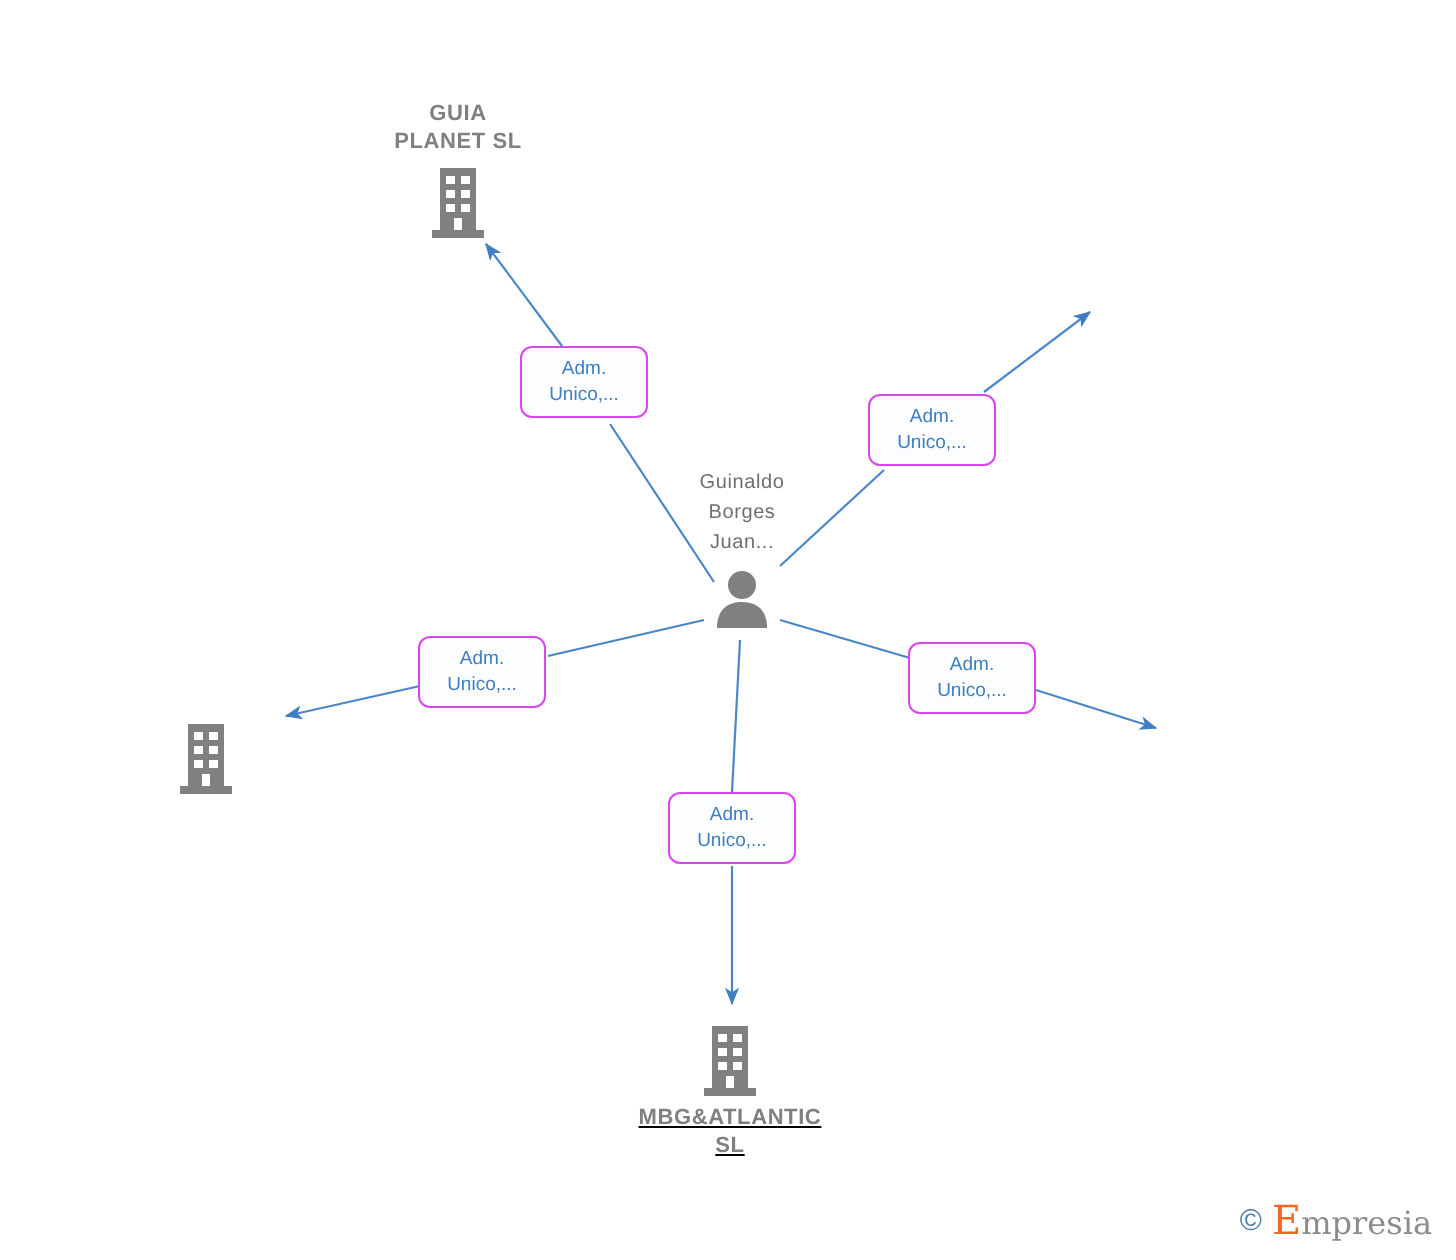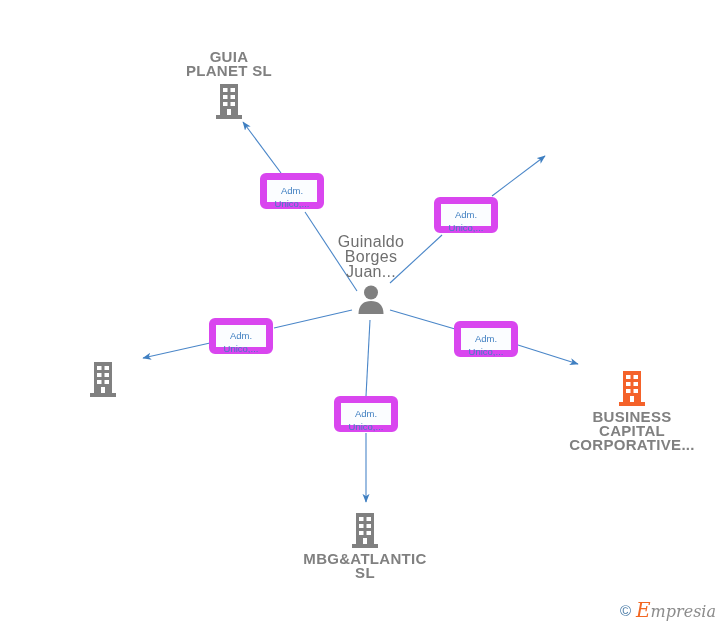--- a/index.html
+++ b/index.html
@@ -29,52 +29,52 @@
 
   
   .node {
     position: absolute;
     width: 150px;
     margin-left: -75px;          
     text-align: center;
     z-index: 3;
   }
   .node .label {
-    font-size: 15px;
+    font-size: 11px;
     line-height: 14px;
     color: #808080;
     letter-spacing: 0.3px;
     white-space: pre-line;
   }
   .node .label.company {
     font-weight: bold;
   }
   .node .glyph {
     line-height: 0;
   }
   .node.label-top .glyph { margin-top: 4px; }
   .node.label-bottom .glyph { margin-bottom: 3px; }
 
   
   .person .label {
     font-weight: normal;
-    font-size: 16px;
+    font-size: 10px;
     line-height: 15px;
     color: #6f6f6f;
   }
 
   
   .relbox {
     position: absolute;
     box-sizing: border-box;
     width: 64px;
     height: 36px;
     margin-left: -32px;
     margin-top: -18px;
-    border: 7px solid #d946ef;
+    border: 1px solid #d946ef;
     border-radius: 6px;
     background: #fbfdff;
     color: #3f7fc1;
     font-size: 9.5px;
     line-height: 13px;
     text-align: center;
     padding-top: 4px;
     z-index: 5;
   }
   .relbox span { display: block; }
@@ -89,21 +89,20 @@
     gap: 5px;
     z-index: 6;
   }
   #watermark .copy {
     font-size: 15px;
     color: #4a7ba7;
     line-height: 1;
   }
   #watermark .brand {
     font-family: "DejaVu Serif", serif;
-    font-style: italic;
     font-size: 16px;
     color: #8c8c8c;
     line-height: 1;
   }
   #watermark .brand .cap {
     color: #f26722;
     font-size: 20px;
   }
 </style>
 </head>
@@ -217,61 +216,39 @@
           <rect x="11" y="13" width="4.5" height="4"></rect>
           <rect x="18.5" y="13" width="4.5" height="4"></rect>
           <rect x="11" y="20" width="4.5" height="4"></rect>
           <rect x="18.5" y="20" width="4.5" height="4"></rect>
           <rect x="15" y="27" width="4" height="6"></rect>
         </g>
       </svg>
     </div>
   </div>
 
-  <div class="node label-bottom" style="left:632px; top:369px;">
+
+  <div class="node label-bottom" style="left:365px; top:511px;text-decoration:underline;">
     <div class="glyph">
       <svg width="34" height="38" viewBox="0 0 34 38">
-        <g fill="#f4622a">
+        <g fill="#808080">
           <rect x="8" y="2" width="18" height="31"></rect>
           <rect x="4" y="33" width="26" height="4"></rect>
         </g>
         <g fill="#ffffff">
           <rect x="11" y="6" width="4.5" height="4"></rect>
           <rect x="18.5" y="6" width="4.5" height="4"></rect>
           <rect x="11" y="13" width="4.5" height="4"></rect>
           <rect x="18.5" y="13" width="4.5" height="4"></rect>
           <rect x="11" y="20" width="4.5" height="4"></rect>
           <rect x="18.5" y="20" width="4.5" height="4"></rect>
           <rect x="15" y="27" width="4" height="6"></rect>
         </g>
       </svg>
     </div>
-    <div class="label company">BUSINESS
-CAPITAL
-CORPORATIVE...</div>
-  </div>
-
-  <div class="node label-bottom" style="left:365px; top:511px;">
-    <div class="glyph">
-      <svg width="34" height="38" viewBox="0 0 34 38">
-        <g fill="#808080">
-          <rect x="8" y="2" width="18" height="31"></rect>
-          <rect x="4" y="33" width="26" height="4"></rect>
-        </g>
-        <g fill="#ffffff">
-          <rect x="11" y="6" width="4.5" height="4"></rect>
-          <rect x="18.5" y="6" width="4.5" height="4"></rect>
-          <rect x="11" y="13" width="4.5" height="4"></rect>
-          <rect x="18.5" y="13" width="4.5" height="4"></rect>
-          <rect x="11" y="20" width="4.5" height="4"></rect>
-          <rect x="18.5" y="20" width="4.5" height="4"></rect>
-          <rect x="15" y="27" width="4" height="6"></rect>
-        </g>
-      </svg>
-    </div>
     <div class="label company">MBG&amp;ATLANTIC
 SL</div>
   </div>
 
   <div id="watermark">
     <span class="copy">©</span>
     <span class="brand"><span class="cap">E</span><span>mpresia</span></span>
   </div>
 
 </div>

